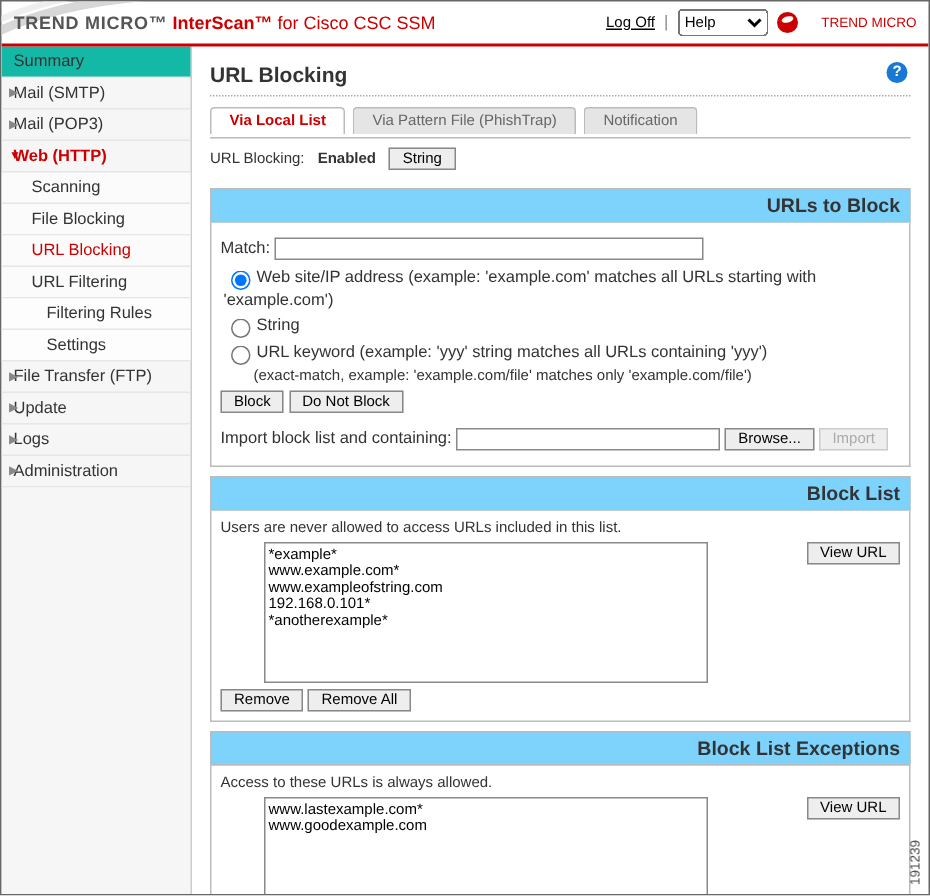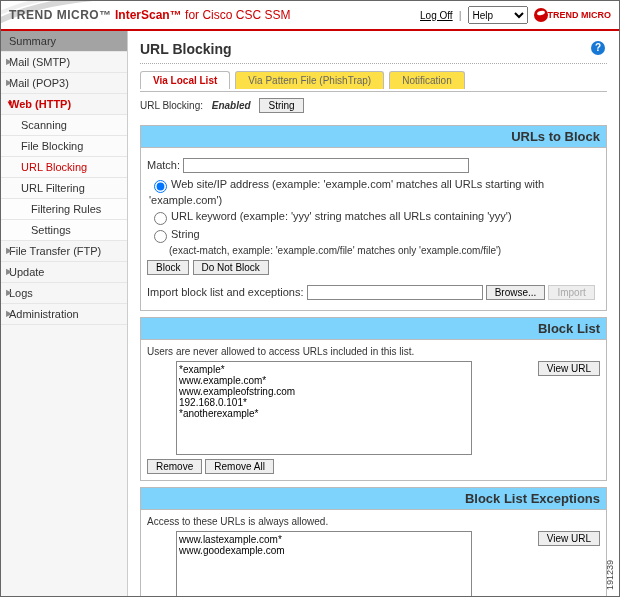--- a/index.html
+++ b/index.html
@@ -7,44 +7,44 @@
   .topbar{height:28px;display:flex;align-items:center;padding:0 8px;border-bottom:2px solid #c00;position:relative;}
   .topbar .swoosh{position:absolute;left:-20px;top:-10px;width:200px;height:50px;pointer-events:none;}
   .brand{font-size:12px;white-space:nowrap;z-index:1;}
   .brand-tm{font-weight:bold;color:#555;letter-spacing:0.5px;}
   .brand-is{color:#c00;}
   .brand-is .bold{font-weight:bold;}
   .top-right{margin-left:auto;display:flex;align-items:center;gap:6px;z-index:1;}
   .top-right a{text-decoration:underline;color:#000;font-size:10px;}
   .top-right .sep{color:#888;}
   .help-select{font-size:10px;height:18px;width:60px;}
-  .trend-logo{display:flex;align-items:center;gap:0;font-size:9px;color:#c00;font-weight:bold;}
+  .trend-logo{display:flex;align-items:center;gap:16px;font-size:9px;color:#c00;font-weight:normal;}
   .trend-logo .circle{width:14px;height:14px;border-radius:50%;background:#c00;position:relative;}
   .trend-logo .circle:before{content:"";position:absolute;left:3px;top:3px;width:8px;height:4px;background:#fff;border-radius:50%;transform:rotate(-15deg);}
   .body{display:flex;height:calc(100% - 28px);}
   .sidebar{width:126px;background:#f6f6f6;border-right:1px solid #ccc;flex-shrink:0;}
   .sb-item{display:block;padding:4px 8px;border-bottom:1px solid #e6e6e6;color:#333;cursor:pointer;}
-  .sb-item.top{background:#a3a3a3;}
+  .sb-item.top{background:#14b8a6;}
   .sb-item.parent{font-weight:normal;position:relative;}
   .sb-item.parent:before{content:"▶";position:absolute;left:5px;top:5px;font-size:8px;color:#888;}
   .sb-item.parent.open:before{content:"▼";color:#c00;}
   .sb-item.active-parent{color:#c00;}
   .sb-sub{padding-left:20px;background:#fbfbfb;}
   .sb-sub.active{color:#c00;}
   .sb-sub2{padding-left:30px;background:#fdfdfd;}
   .main{flex:1;padding:6px 12px 6px 12px;overflow-y:auto;}
   .page-title{font-size:14px;font-weight:bold;color:#333;padding:4px 0;position:relative;}
   .help-icon{position:absolute;right:2px;top:4px;width:14px;height:14px;border-radius:50%;background:#1878d6;color:#fff;text-align:center;line-height:14px;font-size:10px;font-weight:bold;}
   hr.dotted{border:none;border-top:1px dotted #aaa;margin:2px 0 6px;}
   .tabs{position:relative;height:22px;margin-top:6px;}
-  .tab{display:inline-block;padding:3px 12px;border:1px solid #bbb;border-bottom:none;background:#fde047;color:#666;font-size:10px;position:relative;top:1px;border-radius:3px 3px 0 0;margin-right:2px;cursor:pointer;}
+  .tab{display:inline-block;padding:3px 12px;border:1px solid #bbb;border-bottom:none;background:#e5e5e5;color:#666;font-size:10px;position:relative;top:1px;border-radius:3px 3px 0 0;margin-right:2px;cursor:pointer;}
   .tab.active{background:#fff;color:#c00;font-weight:bold;border-color:#bbb;z-index:2;}
   .tabline{border-bottom:1px solid #bbb;margin-top:-1px;}
   .status-row{padding:6px 0;font-size:10px;}
-  .status-row .enabled{font-weight:bold;margin:0 6px;font-style:italic;}
+  .status-row .enabled{font-weight:bold;margin:0 6px;}
   .btn{font-size:10px;padding:1px 8px;background:#eee;border:1px solid #888;cursor:pointer;}
   .btn[disabled]{color:#aaa;border-color:#ccc;}
   .section-h{background:#7dd3fc;border:1px solid #bbb;padding:3px 6px;font-weight:bold;font-size:13px;margin-top:6px;text-align:right;}
   .section-b{border:1px solid #bbb;border-top:none;padding:6px;}
   .row{margin:4px 0;}
   input[type=text]{font-size:10px;border:1px solid #888;padding:1px 2px;}
   .match-input{width:280px;}
   .import-input{width:170px;}
   .radios label{display:block;margin:2px 0 2px 2px;line-height:14px;}
   .radios .indent{margin-left:22px;display:block;}
@@ -121,30 +121,30 @@
       </div>
 
       <div class="section-h">URLs to Block</div>
       <div class="section-b">
         <div class="row">
           <span>Match:</span>
           <input type="text" class="match-input" style="">
         </div>
         <div class="radios">
           <label><input type="radio" name="m" checked="" style=""><span>Web site/IP address (example: 'example.com' matches all URLs starting with 'example.com')</span></label>
+          <label><input type="radio" name="m" style=""><span>String</span></label>
           <label><input type="radio" name="m" style=""><span>URL keyword (example: 'yyy' string matches all URLs containing 'yyy')</span></label>
-          <label><input type="radio" name="m" style=""><span>String</span></label>
           <span class="indent small-note">(exact-match, example: 'example.com/file' matches only 'example.com/file')</span>
         </div>
         <div class="row btn-row">
           <button class="btn">Block</button>
           <button class="btn">Do Not Block</button>
         </div>
         <div class="row" style="margin-top:10px;">
-          <span>Import block list and exceptions:</span>
+          <span>Import block list and containing:</span>
           <input type="text" class="import-input" style="">
           <button class="btn">Browse...</button>
           <button class="btn" disabled="">Import</button>
         </div>
       </div>
 
       <div class="section-h">Block List</div>
       <div class="section-b">
         <div class="small-note">Users are never allowed to access URLs included in this list.</div>
         <div class="list-row row">

